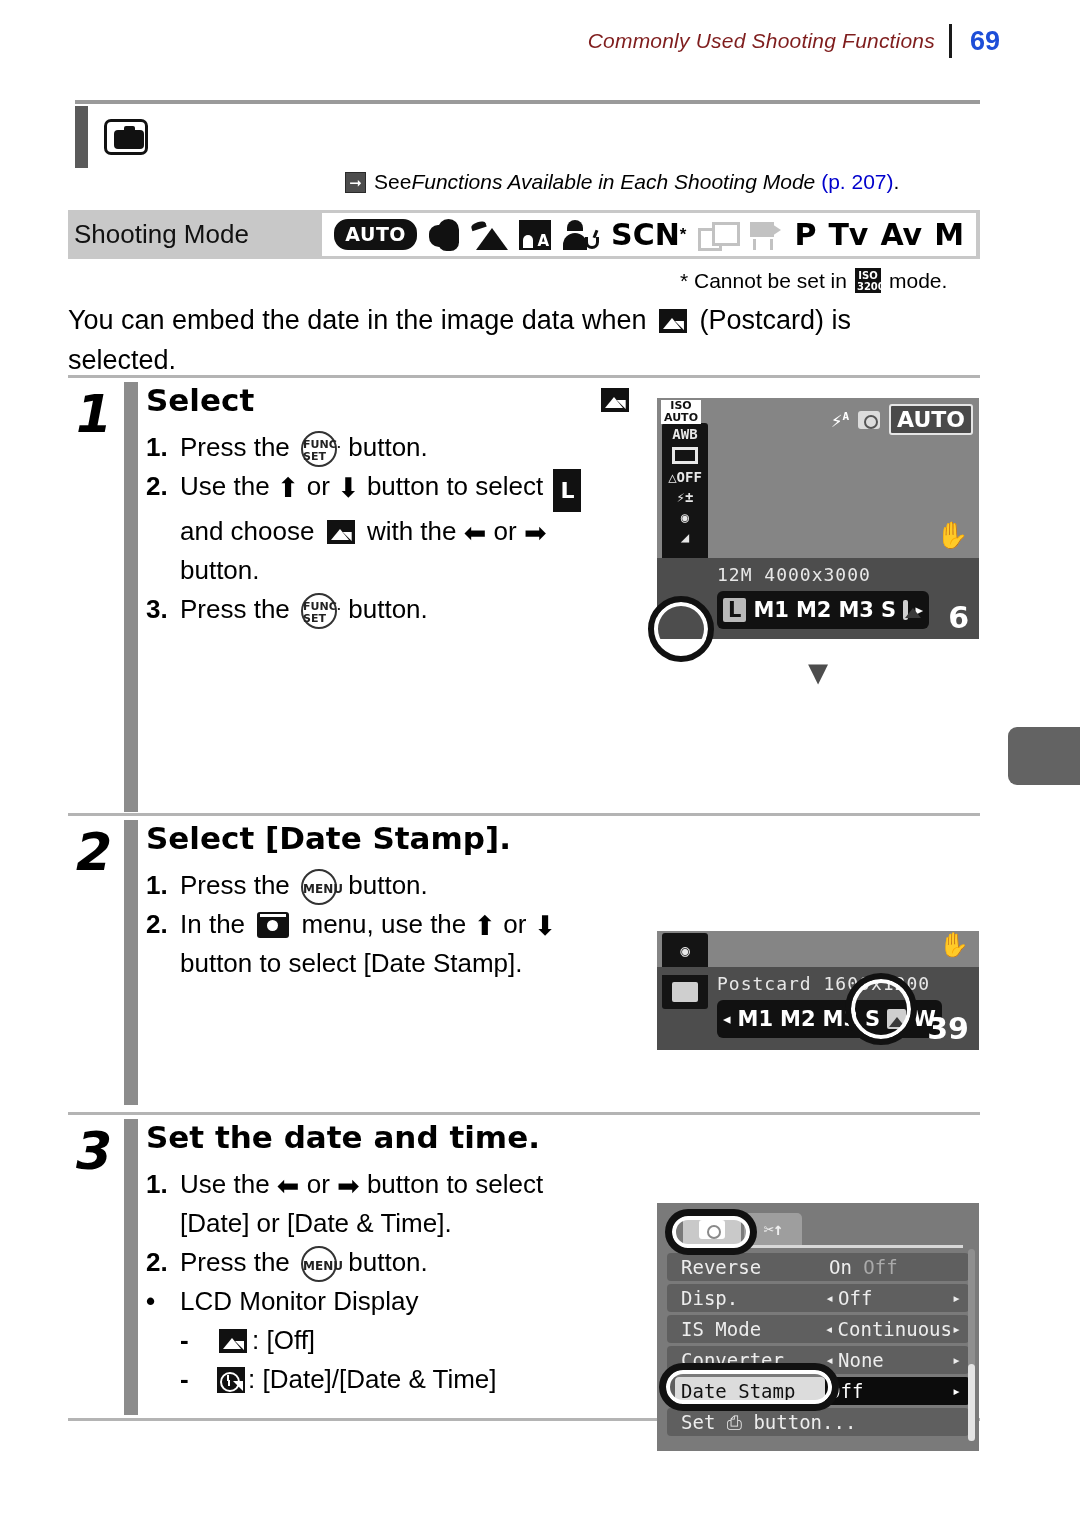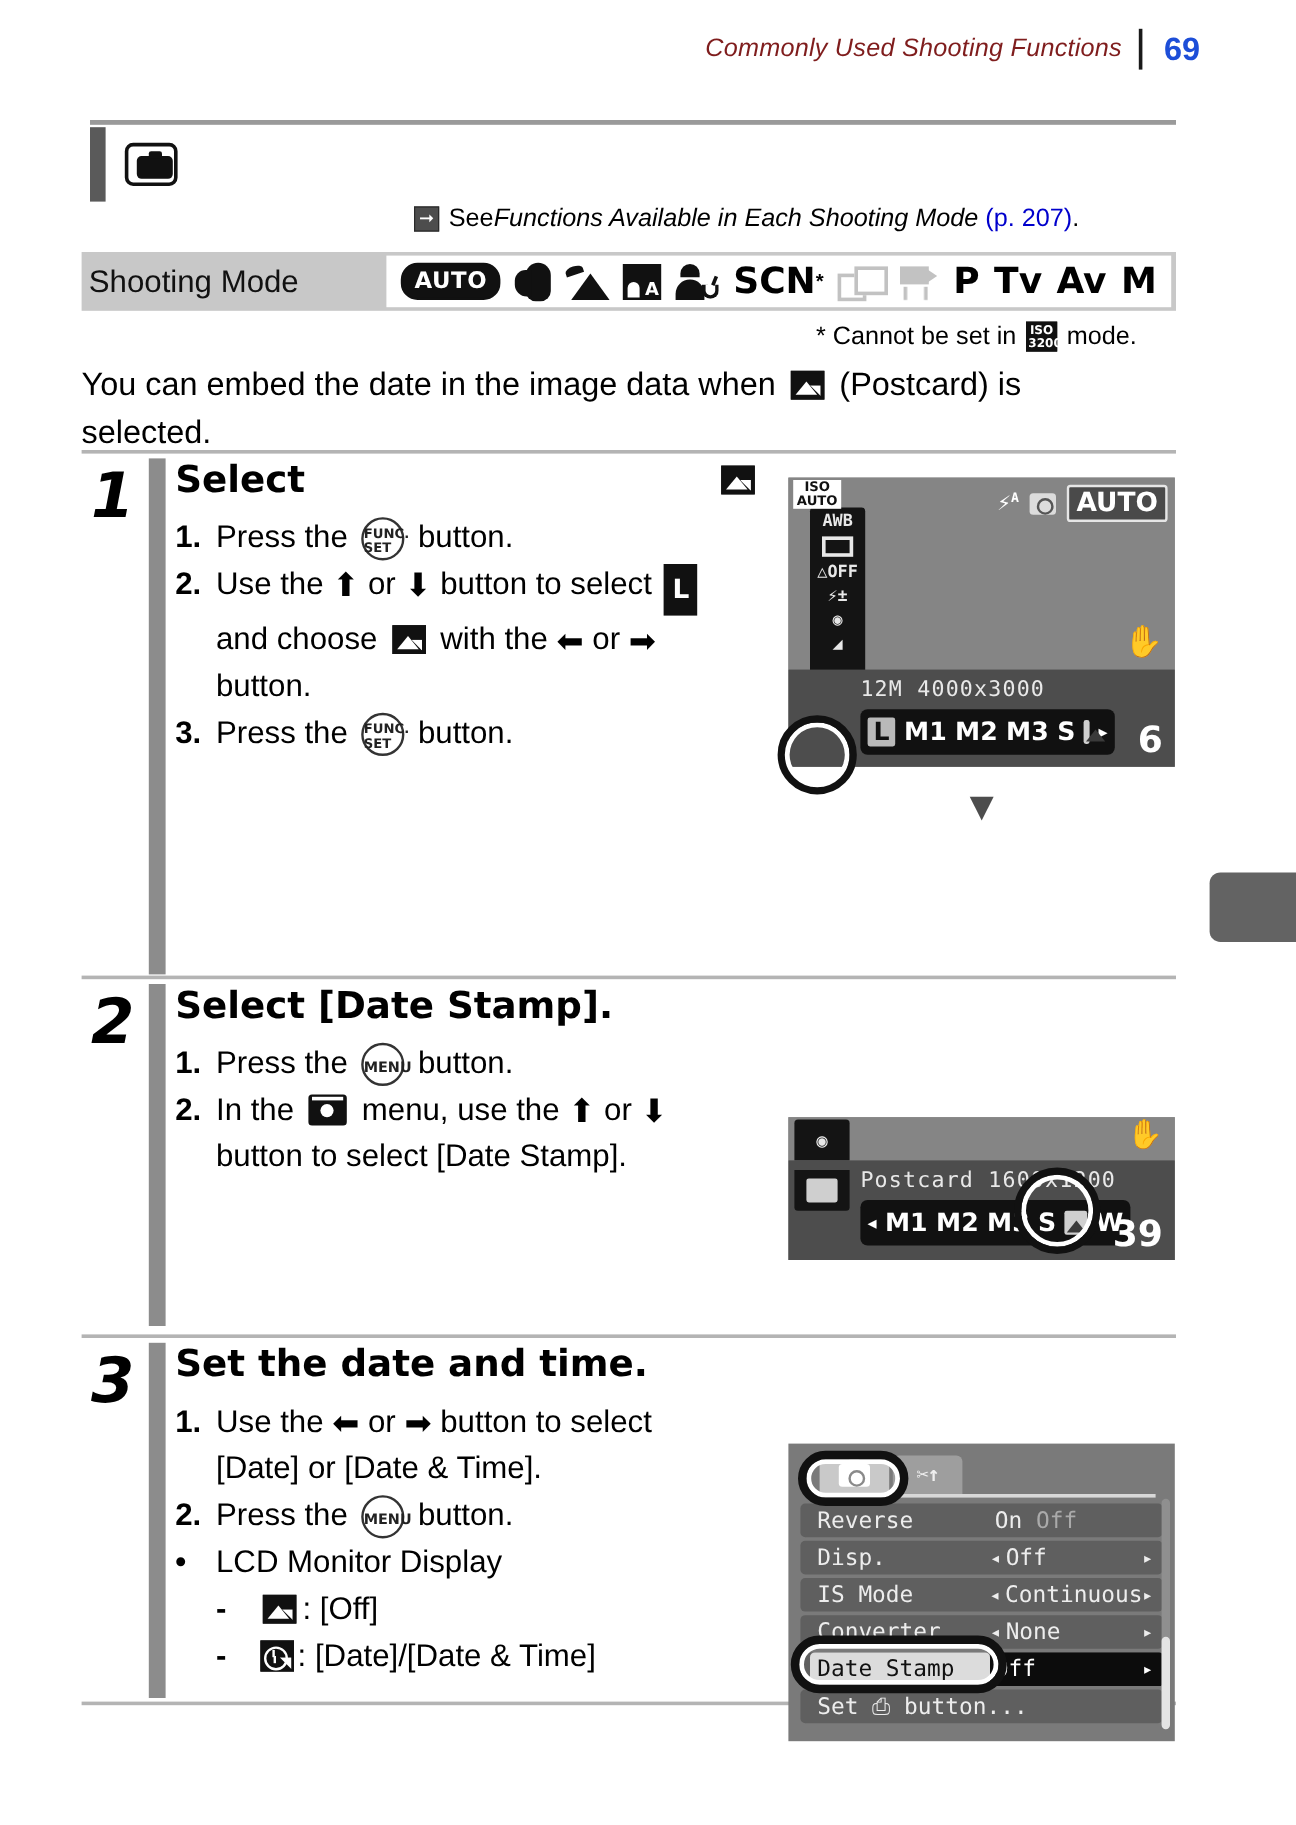--- a/index.html
+++ b/index.html
@@ -276,21 +276,21 @@
   }
 
   
   .lcd{ position:absolute; }
   .lcd-shoot{
     width:322px; background:#858585; position:relative;
     font-family:"DejaVu Sans Mono", monospace;
   }
   .lcd-top{ height:160px; background:#858585; position:relative; }
   .lcd-sidecol{
-    position:absolute; left:18px; top:25px; width:46px; height:185px;
+    position:absolute; left:5px; top:25px; width:46px; height:185px;
     background:#141414; border-radius:3px;
     display:flex; flex-direction:column; align-items:center; padding-top:4px; gap:6px;
   }
   .sc-ico{ color:#e8e8e8; font-size:14px; font-weight:bold; line-height:1; }
   .sq-out{ width:26px; height:17px; border:3px solid #e8e8e8; }
   .isoauto{
     position:absolute; left:4px; top:2px; width:40px; background:#fff;
     color:#111; font-size:11px; font-weight:bold; text-align:center; line-height:12px;
     font-family:"DejaVu Sans", sans-serif; z-index:3;
   }

